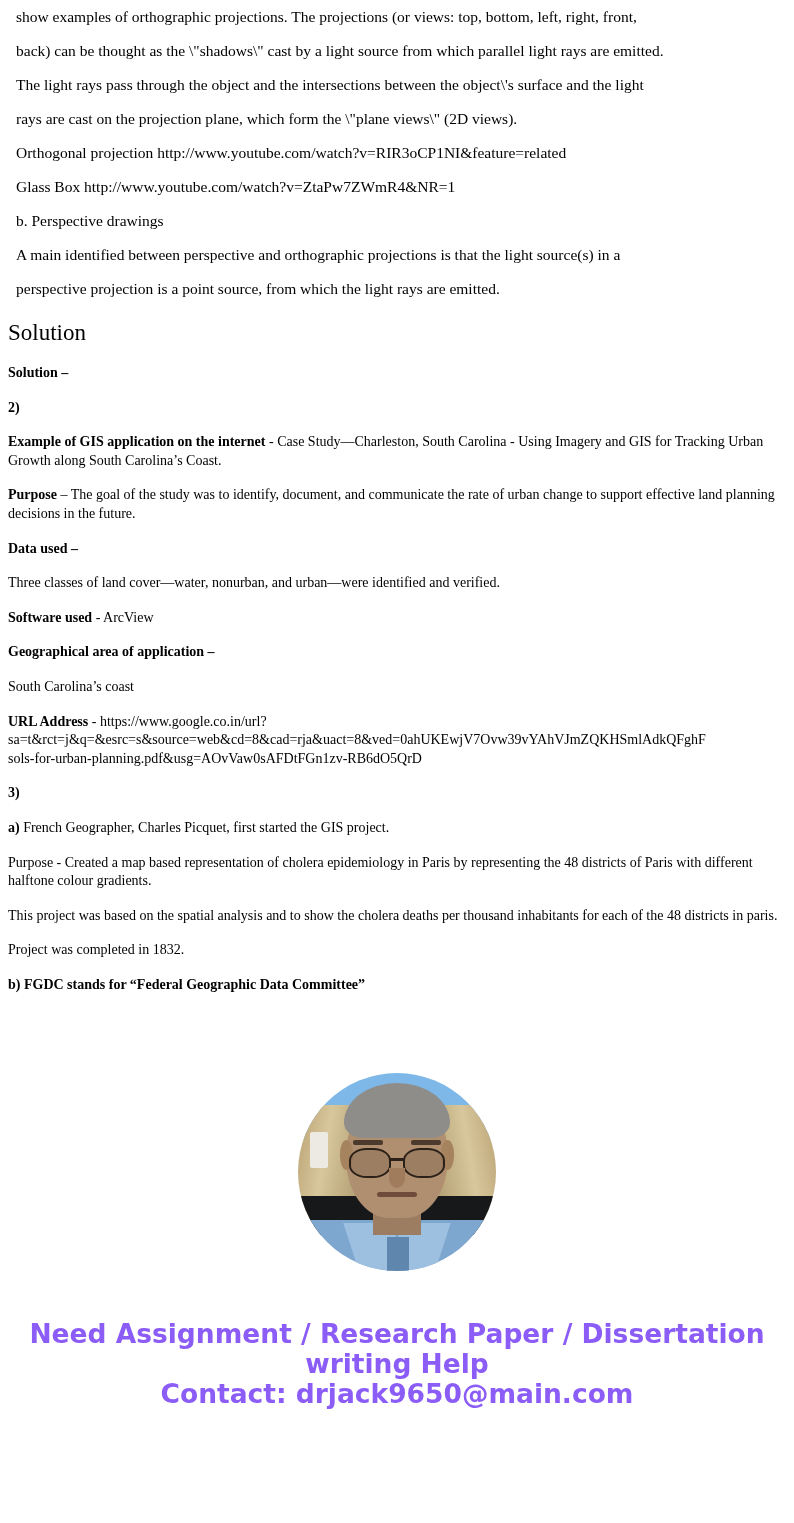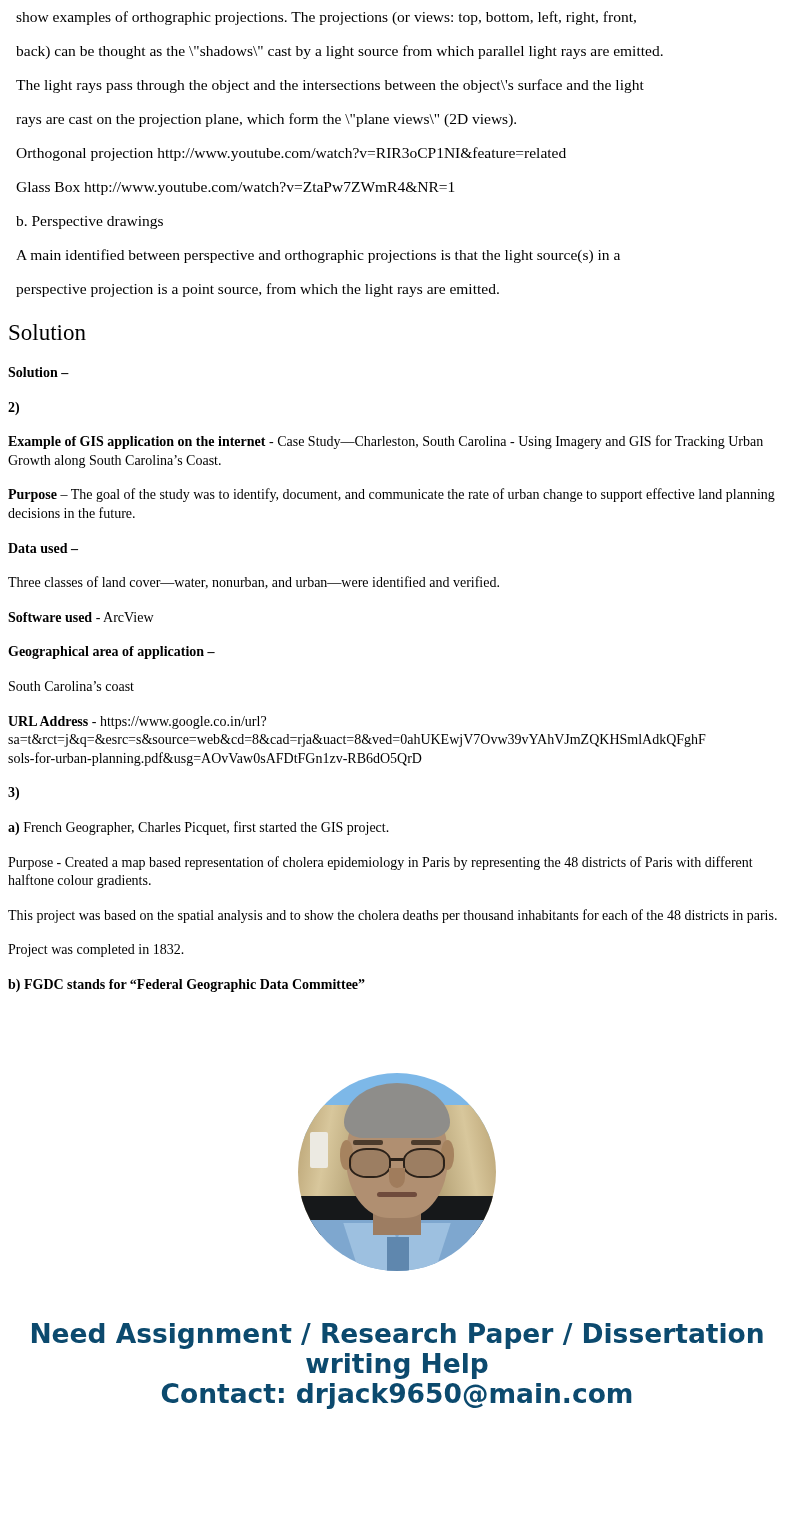--- a/index.html
+++ b/index.html
@@ -160,21 +160,21 @@
 
   
   .footer {
     margin-top: 48px;
     padding: 0 18px 18px 18px;
     text-align: center;
     font-family: "DejaVu Sans", "Liberation Sans", sans-serif;
     font-weight: bold;
     font-size: 26.5px;
     line-height: 30px;
-    color: #0c4a6e;
+    color: #8b5cf6;
   }
   .footer div { margin: 0; }
 </style>
 </head>
 <body>
 
 <div class="doc-top">
   <p>show examples of orthographic projections. The projections (or views: top, bottom, left, right, front,</p>
   <p>back) can be thought as the \"shadows\" cast by a light source from which parallel light rays are emitted.</p>
   <p>The light rays pass through the object and the intersections between the object\'s surface and the light</p>

